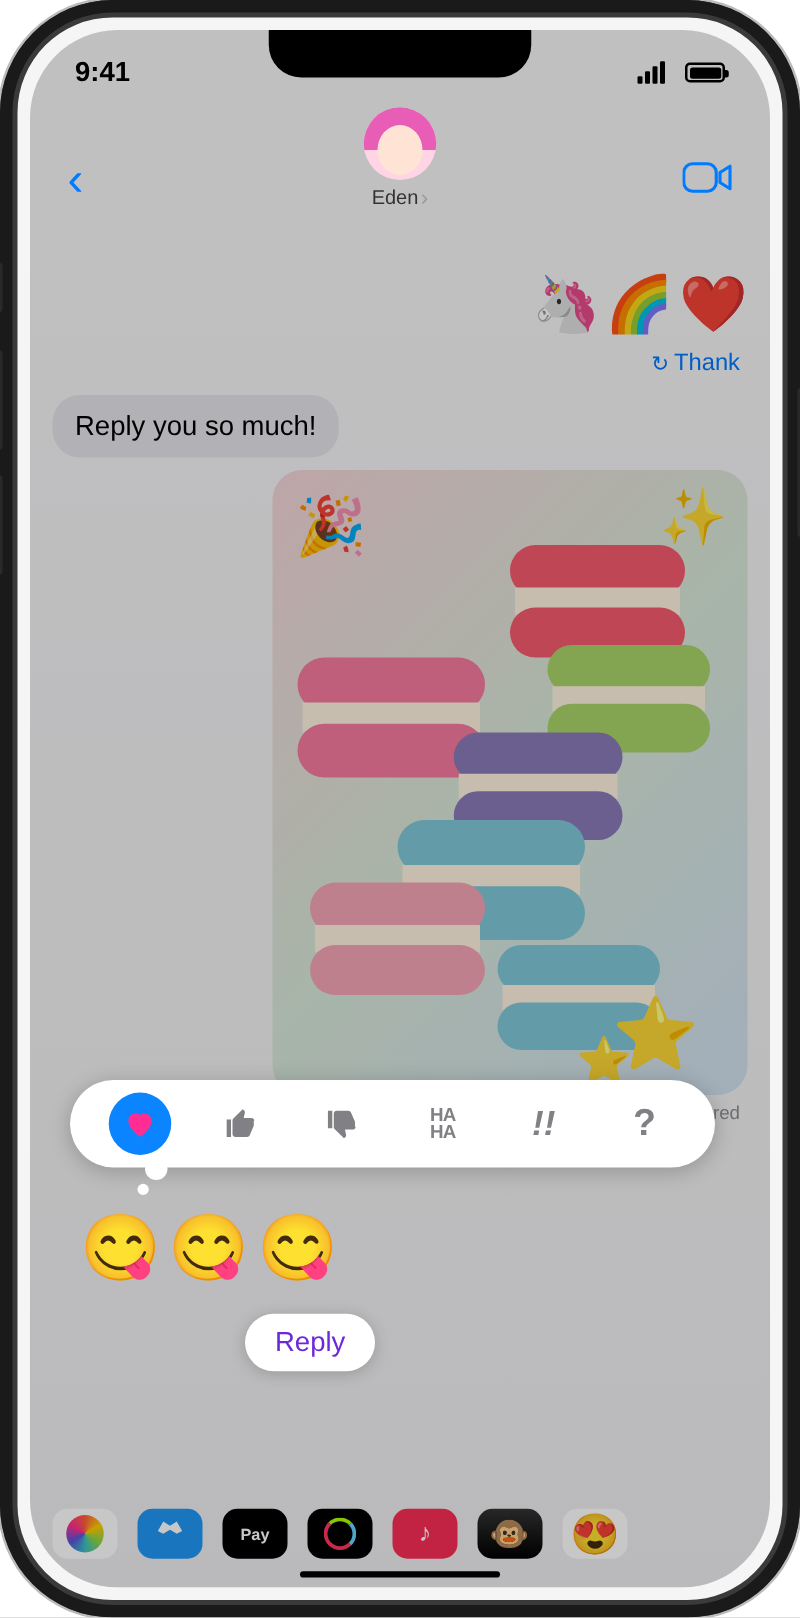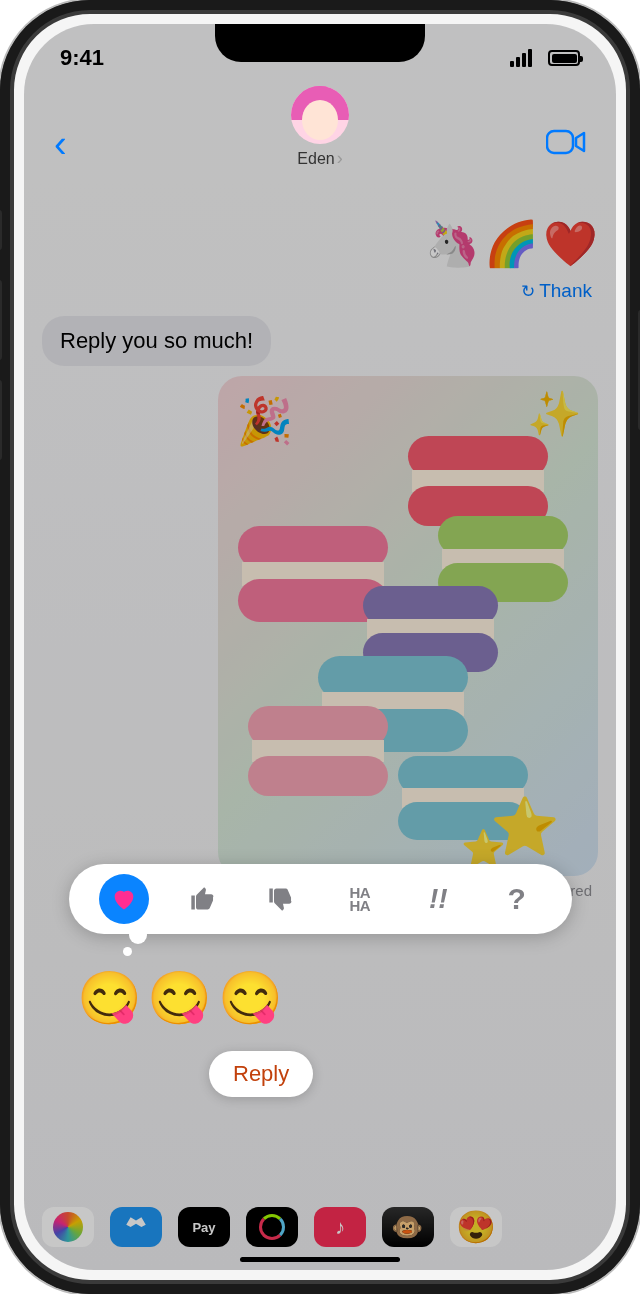--- a/index.html
+++ b/index.html
@@ -82,36 +82,36 @@
 .m5{width:140px; height:90px; top:330px; left:30px;}
 .m5::before,.m5::after{background:#f5a5b5;}
 .m6{width:130px; height:84px; top:380px; right:70px;}
 .m6::before,.m6::after{background:#7fc8d8;}
 .m7{width:150px; height:96px; top:150px; left:20px;}
 .m7::before,.m7::after{background:#f57a9e;}
 
 .delivered{ text-align:right; color:#8e8e93; font-size:15px; font-weight:500; margin-top:6px; padding-right:6px;}
 
 
-.tapback-wrap{ position:absolute; z-index:10; left:45px; right:44px; top: 840px;}
+.tapback-wrap{ position:absolute; z-index:10; left:32px; right:44px; top: 840px;}
 .tapbacks{ background:#fff; border-radius:50px; height:70px; display:flex; align-items:center; justify-content:space-around; padding:0 16px; box-shadow:0 3px 18px rgba(0,0,0,.22); position:relative;}
 .tapbacks::after{content:""; position:absolute; bottom:-10px; left:60px; width:18px; height:18px; background:#fff; border-radius:50%;}
 .tapbacks::before{content:""; position:absolute; bottom:-22px; left:54px; width:9px; height:9px; background:#fff; border-radius:50%;}
 .tb{ width:50px; height:50px; border-radius:50%; display:flex; align-items:center; justify-content:center; font-size:26px; color:#808085; font-weight:800; cursor:pointer;}
 .tb.sel{ background:#0a84ff;}
 .tb.sel .heart{fill:#ff2d92;}
 .tb svg{width:28px;height:28px;}
 .tb .haha{font-size:15px; line-height:0.9; font-weight:900; letter-spacing:-0.5px; text-align:center;}
 .tb .bang{font-size:28px; font-weight:900; font-style:italic;}
 .tb .qm{font-size:30px; font-weight:900;}
 
 .emoji-row{ margin-top:34px; display:flex; gap:6px; padding-left:8px;}
 .emoji-row span{font-size:52px;}
 
-.reply-pill{ background:#fff; color:#c2410c; font-size:22px; padding:10px 24px; border-radius:30px; display:inline-block; margin-top:22px; margin-left:140px; box-shadow:0 2px 12px rgba(0,0,0,.18); position:relative; z-index:10; cursor:pointer;}
+.reply-pill{ background:#fff; color:#6d28d9; font-size:22px; padding:10px 24px; border-radius:30px; display:inline-block; margin-top:22px; margin-left:140px; box-shadow:0 2px 12px rgba(0,0,0,.18); position:relative; z-index:10; cursor:pointer;}
 
 
 .input-bar{ position:absolute; left:0; right:0; bottom:68px; height:52px; display:flex; align-items:center; padding:0 16px; gap:14px; z-index:1;}
 .ib-btn{ width:42px; height:42px; border-radius:50%; background:#e2e2e6; display:flex; align-items:center; justify-content:center; color:#7a7a7f;}
 .ib-btn svg{width:24px;height:24px;}
 .input-field{ flex:1; height:42px; border:1.5px solid #d0d0d4; border-radius:22px; background:#fff; display:flex; align-items:center; padding:0 14px; justify-content:space-between;}
 .input-field .ph{color:#b8b8bc; font-size:20px;}
 .input-field .voice{color:#9a9aa0;}
 .input-field .voice svg{width:28px; height:22px;}
 

